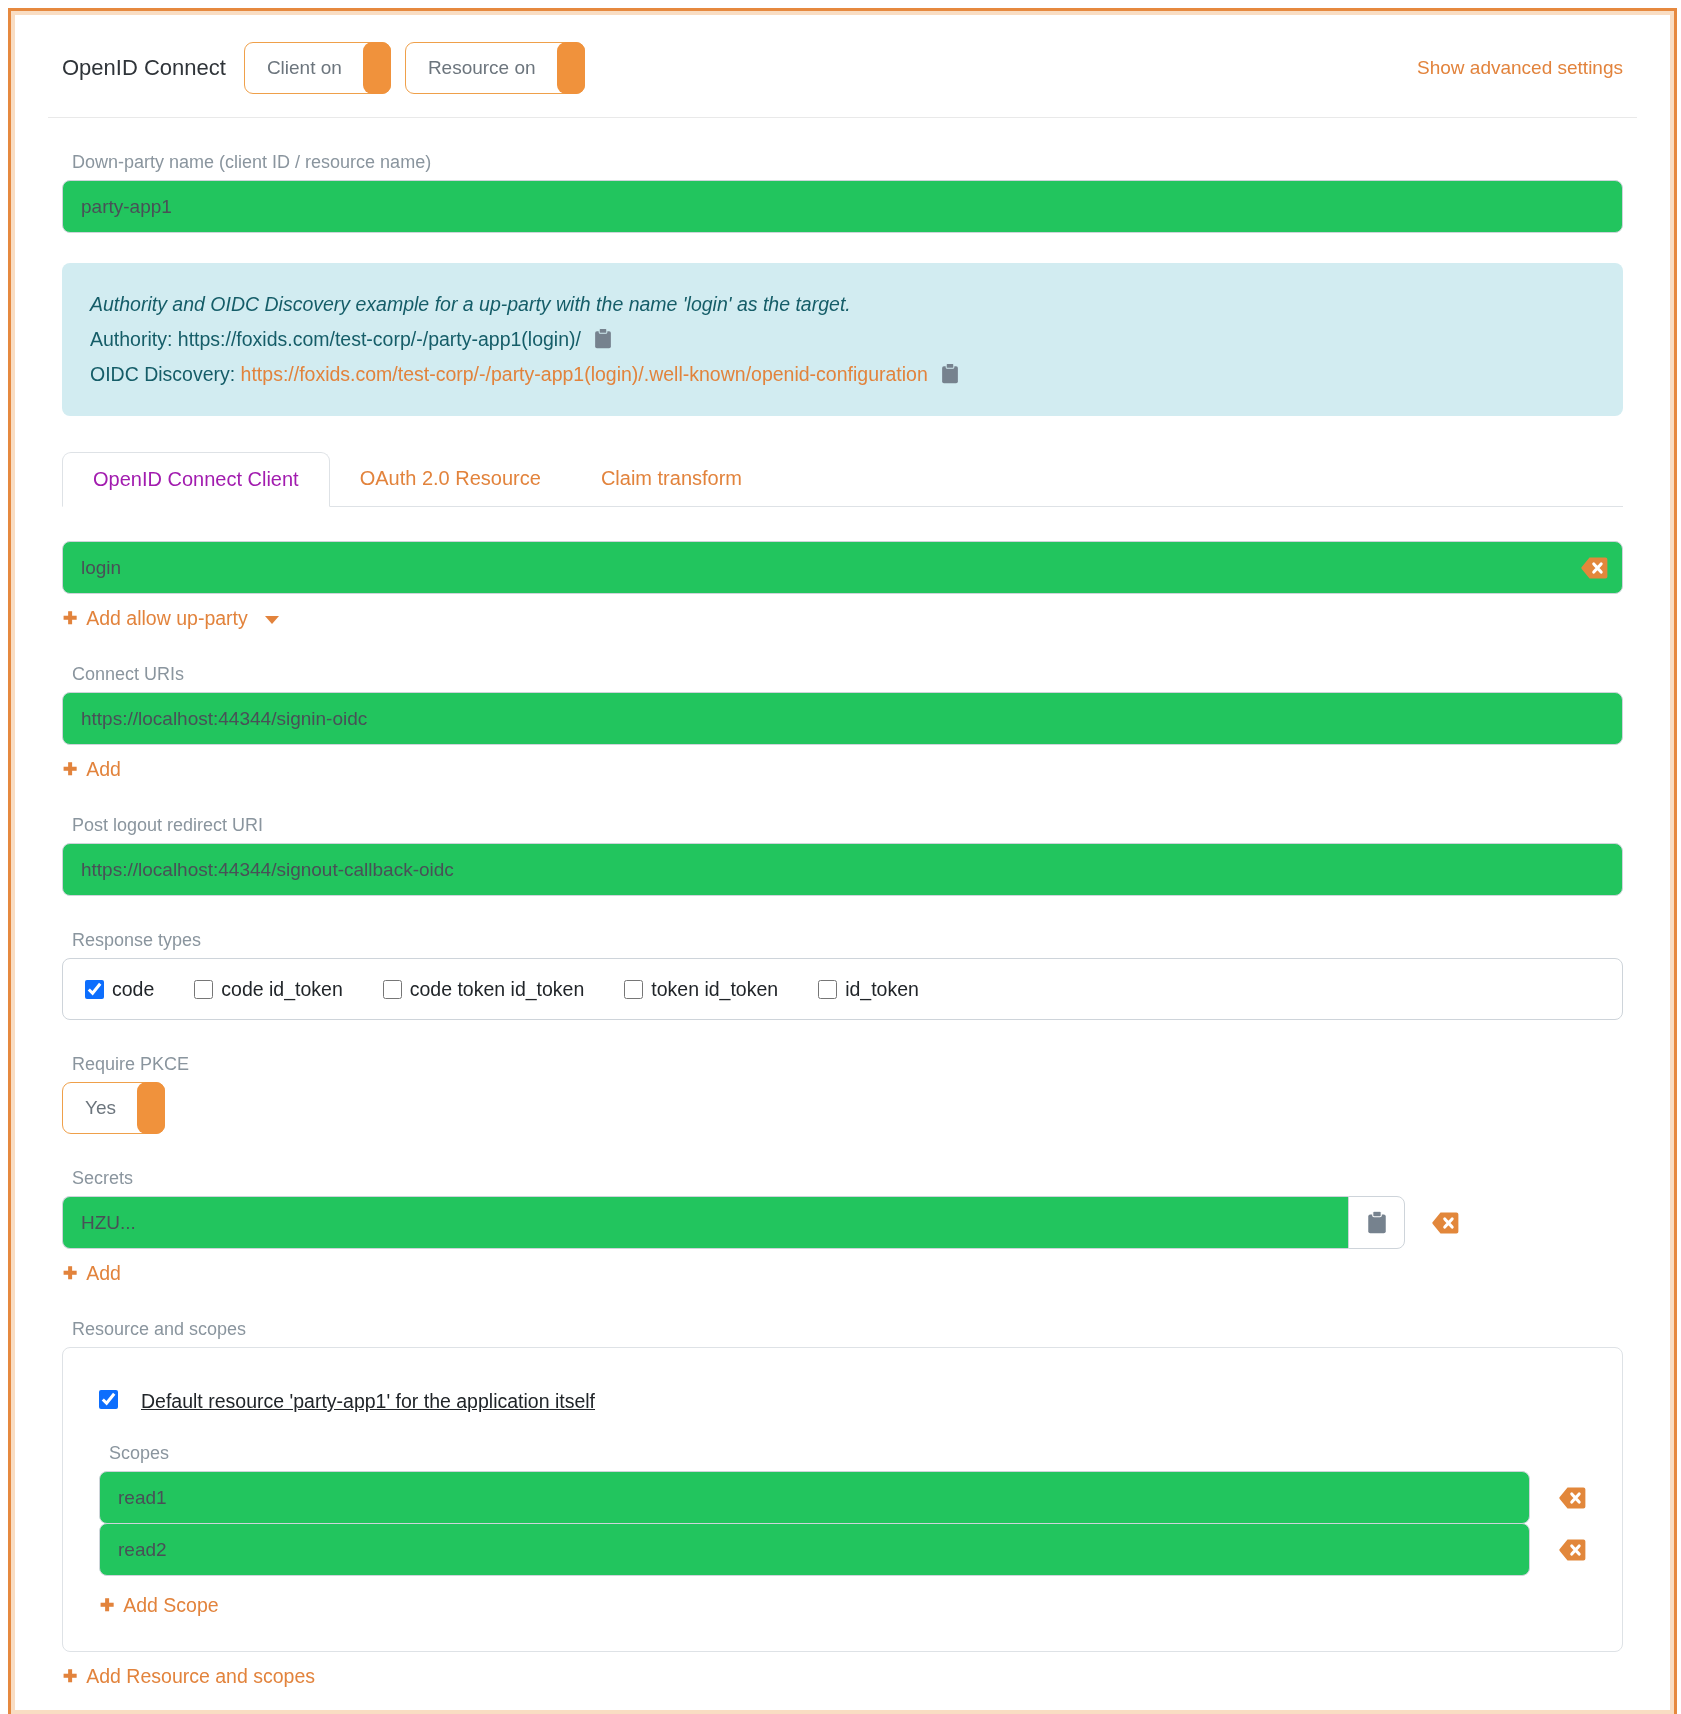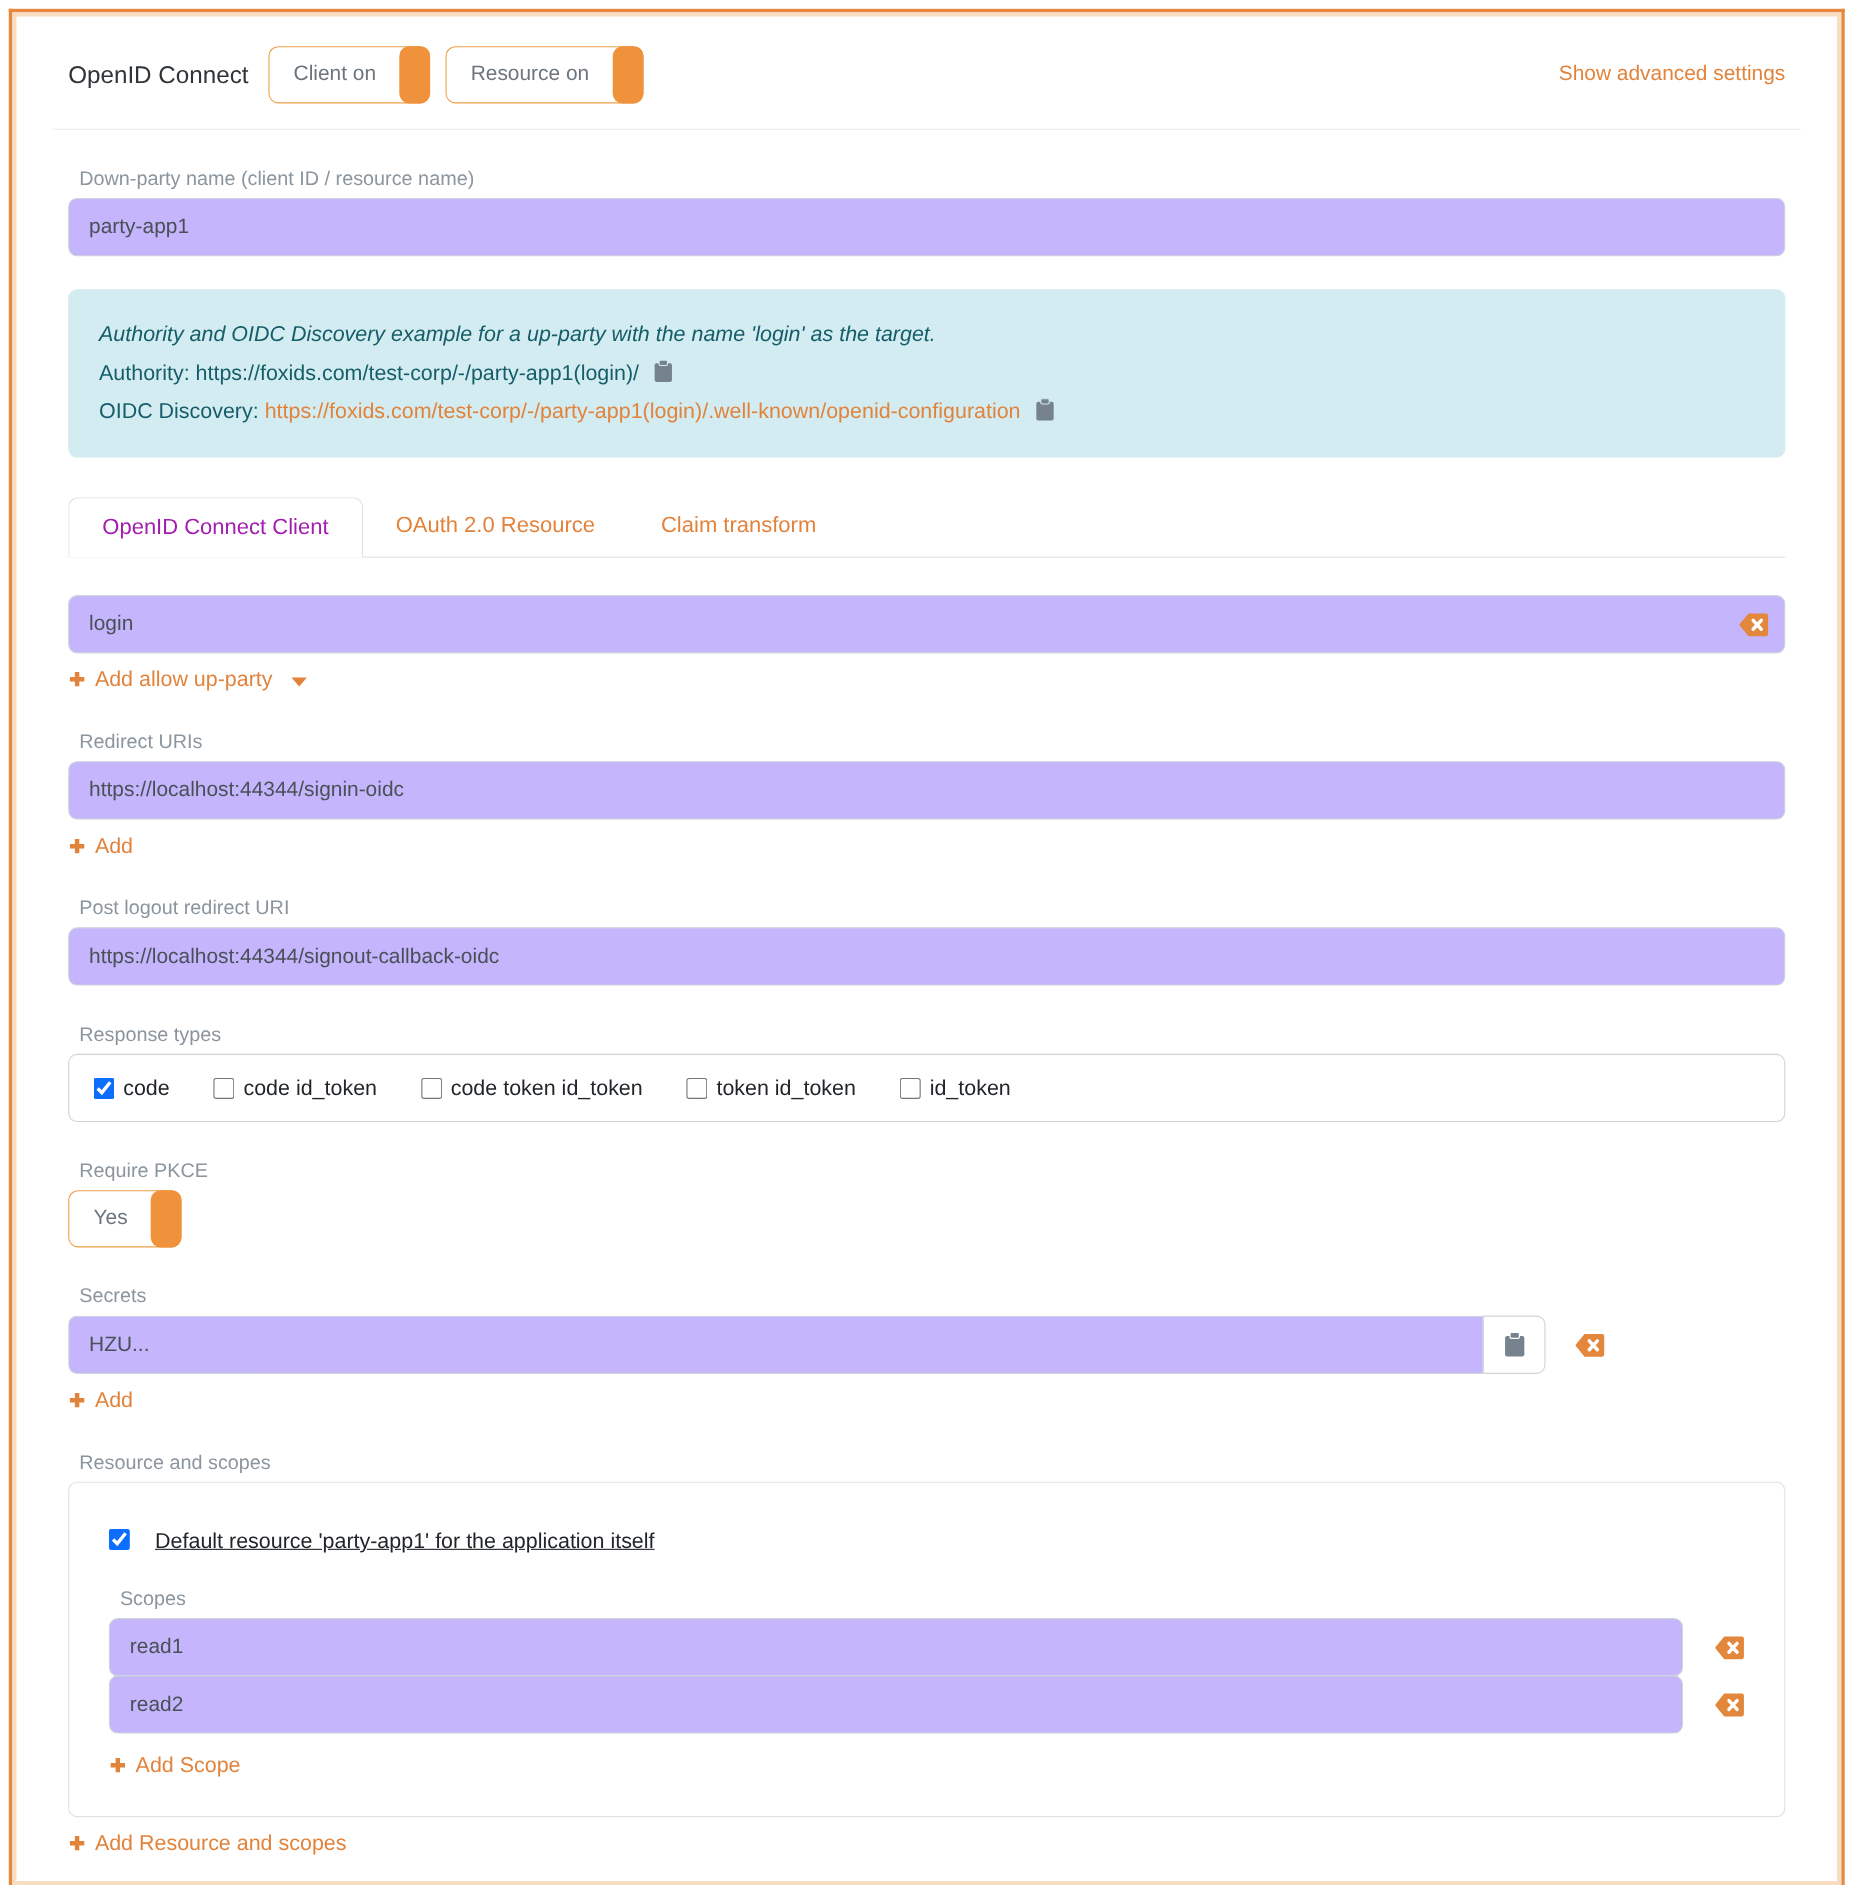--- a/index.html
+++ b/index.html
@@ -34,21 +34,21 @@
   .advanced { margin-left:auto; color:#e2833c; font-size:19px; text-decoration:none; cursor:pointer; }
   .divider { height:1px; background:#e9e9e9; margin:0 -14px; }
 
   
   .block { margin-top:34px; }
   .field-label { display:block; color:#8a959e; font-size:18px; margin:0 0 7px 10px; }
   .text-input {
     display:block; width:100%; height:53px;
     border:1px solid #ced4da; border-radius:8px;
     padding:0 18px; font-size:19px; color:#495057;
-    font-family:inherit; background:#c4b5fd; outline:none;
+    font-family:inherit; background:#22c55e; outline:none;
   }
   .input-wrap { position:relative; }
   .input-wrap .del { position:absolute; right:15px; top:50%; transform:translateY(-50%); }
   .del { display:inline-flex; cursor:pointer; line-height:0; }
 
   
   .alert-info {
     margin-top:30px; background:#d2ecf1; border-radius:8px;
     padding:24px 28px; color:#155d68; font-size:19.5px; line-height:35px;
   }
@@ -171,21 +171,21 @@
       </span>
     </div>
     <a class="add-link">
       <span class="plus">✚</span>
       <span>Add allow up-party</span>
       <span class="caret"></span>
     </a>
   </div>
 
   <div class="block">
-    <label class="field-label">Redirect URIs</label>
+    <label class="field-label">Connect URIs</label>
     <input class="text-input" type="text" value="https://localhost:44344/signin-oidc" style="">
     <a class="add-link">
       <span class="plus">✚</span>
       <span>Add</span>
     </a>
   </div>
 
   <div class="block">
     <label class="field-label">Post logout redirect URI</label>
     <input class="text-input" type="text" value="https://localhost:44344/signout-callback-oidc" style="">

